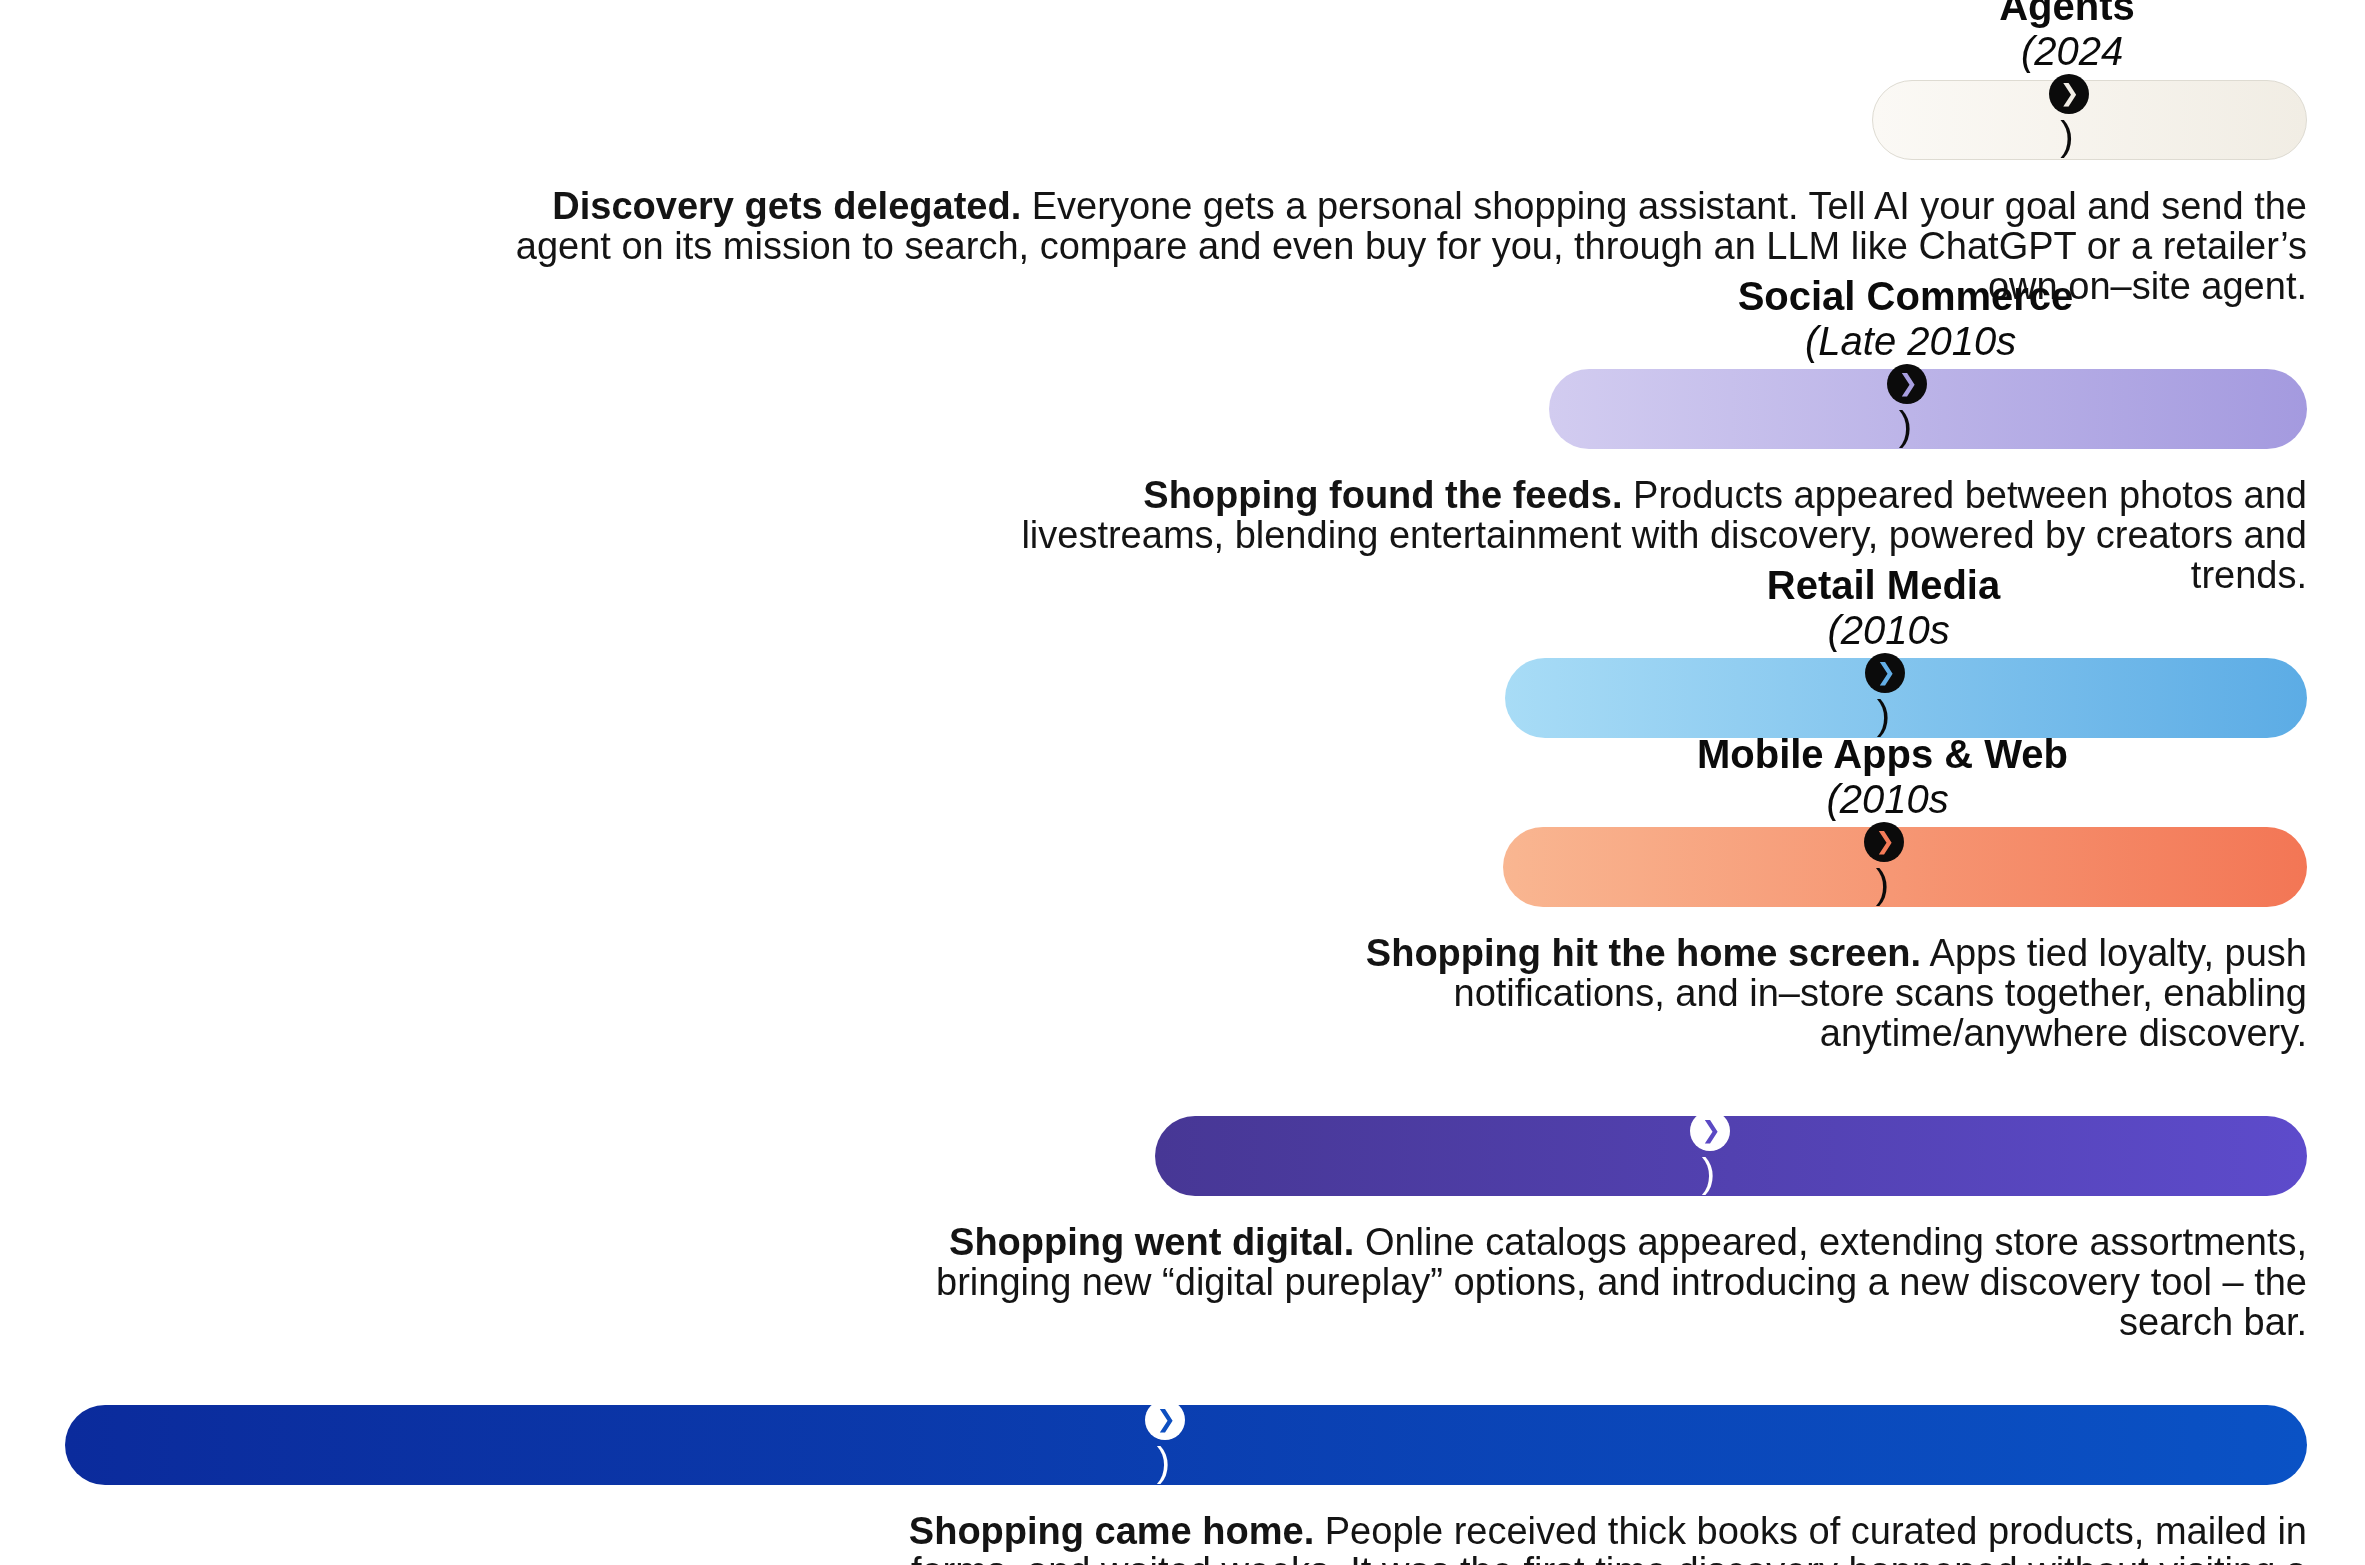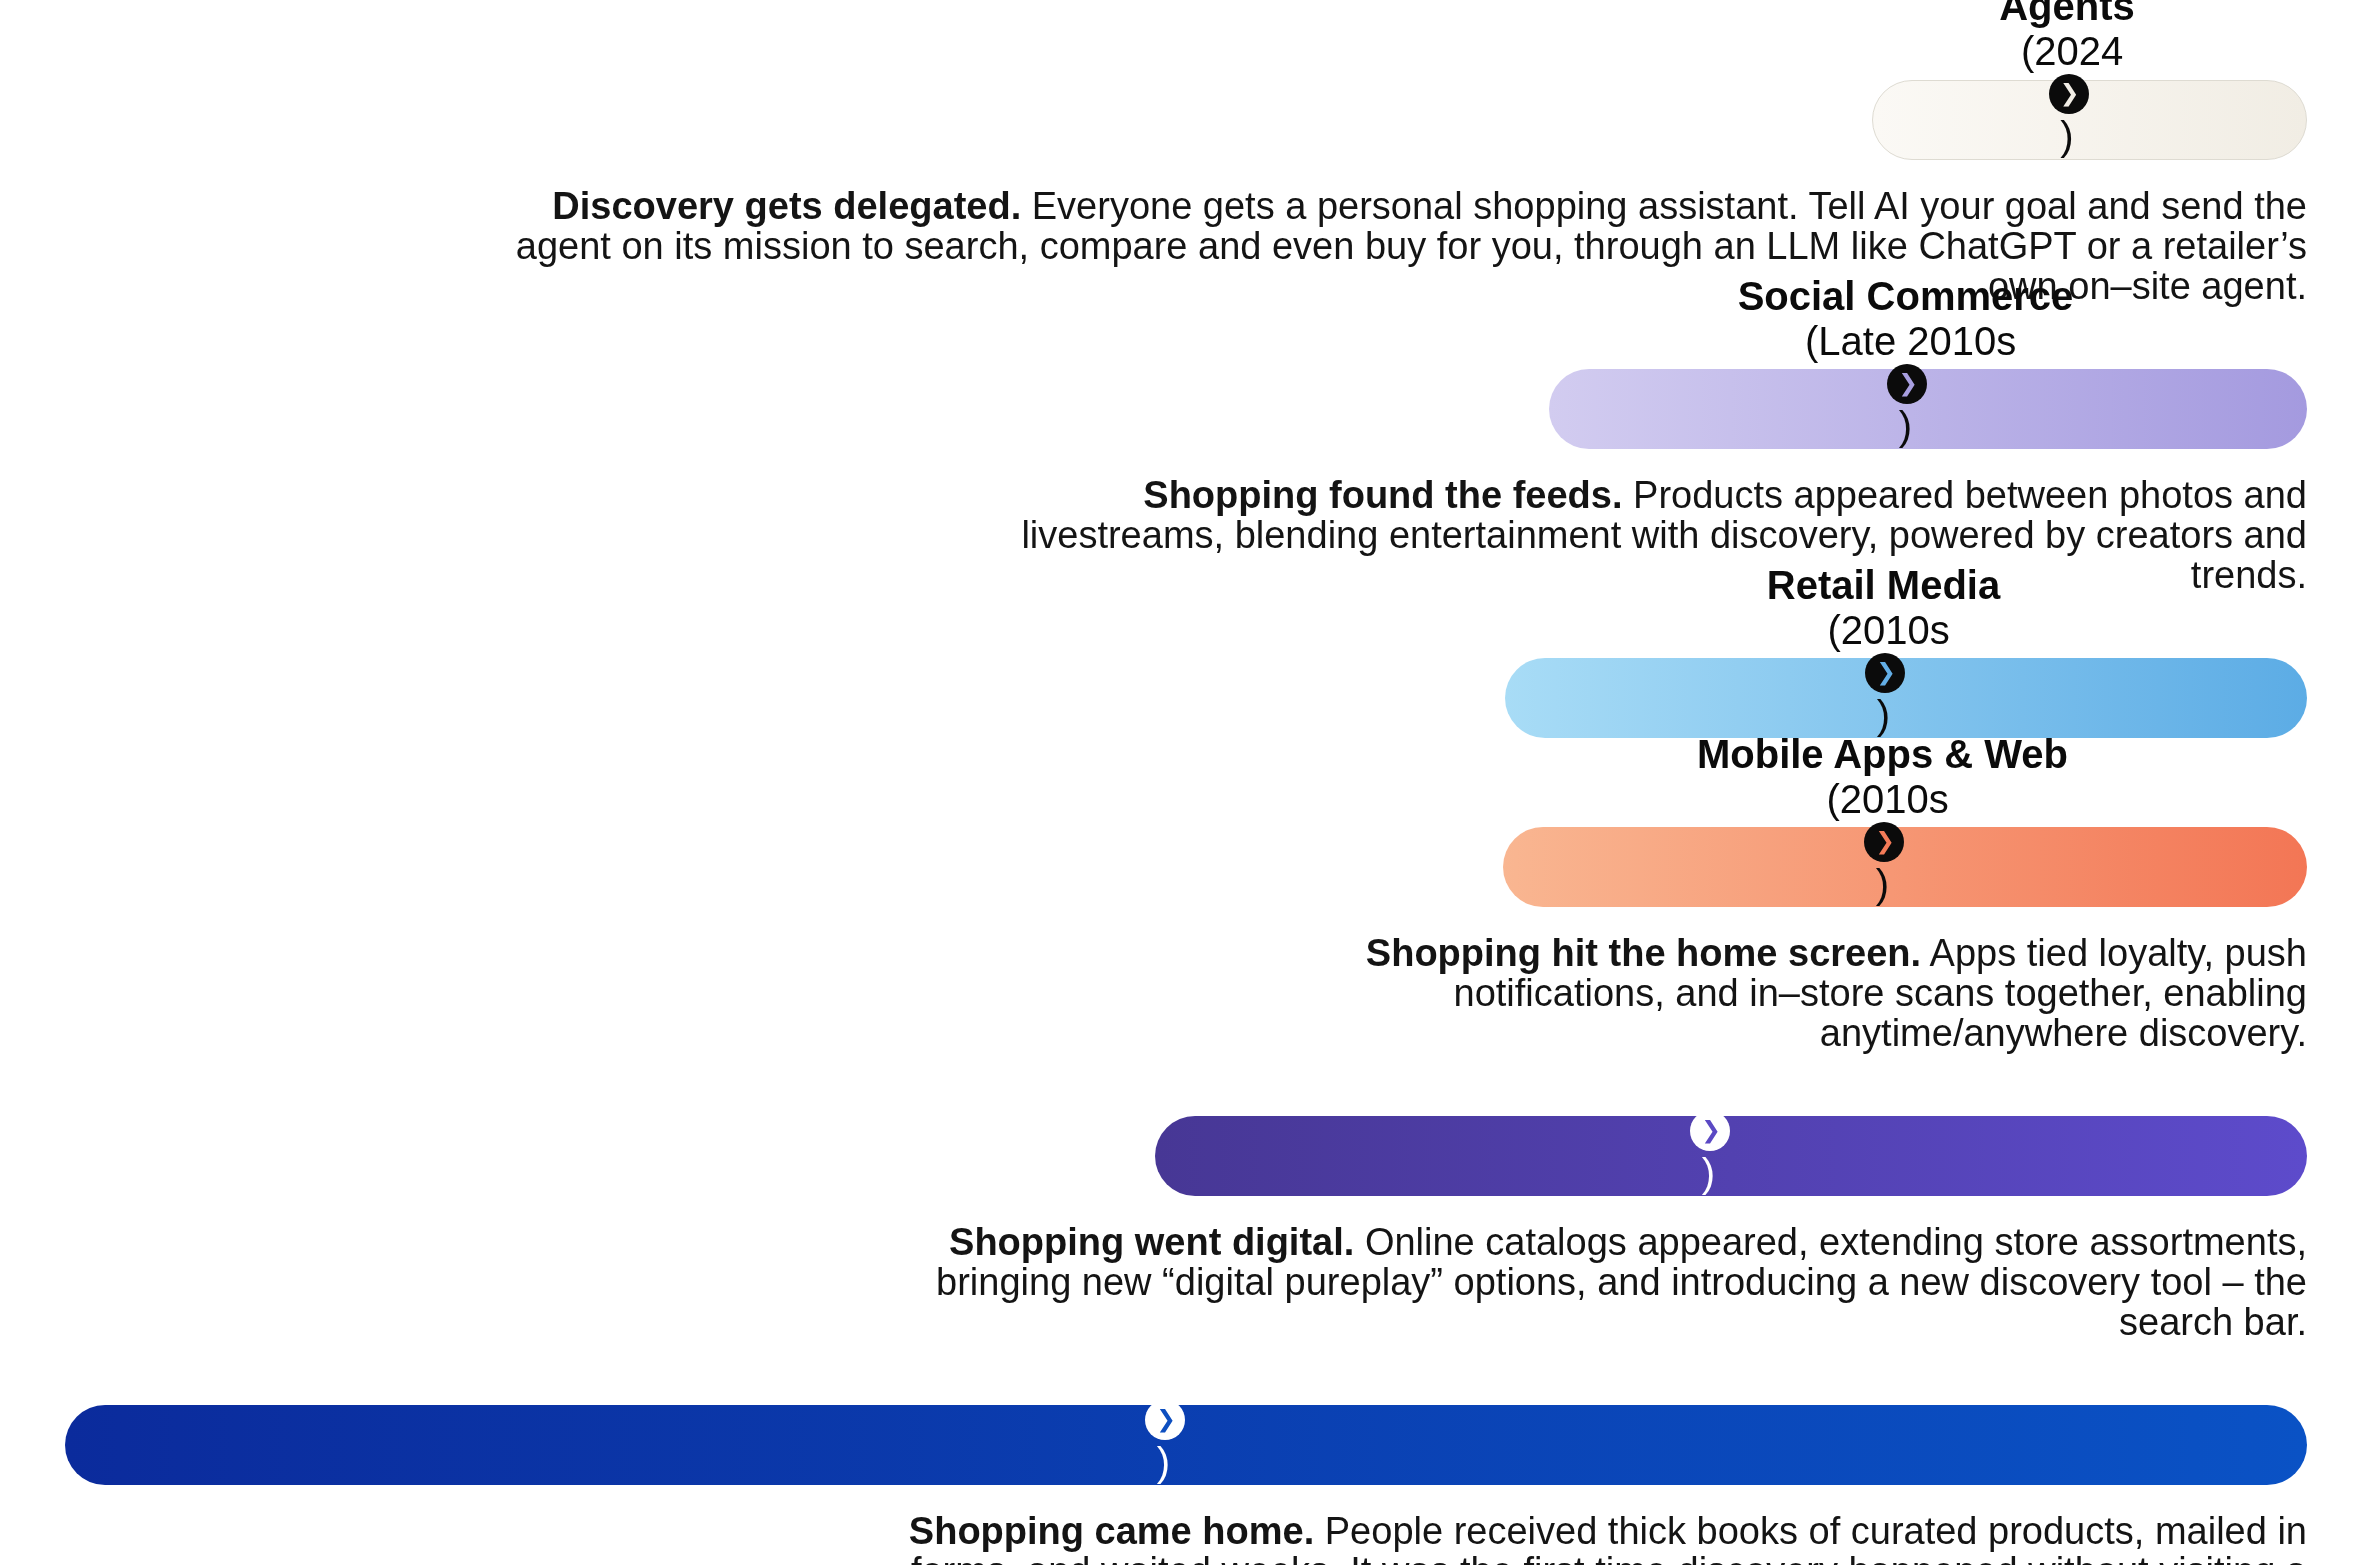--- a/index.html
+++ b/index.html
@@ -17,21 +17,21 @@
   .row{display:flex;flex-direction:column;align-items:flex-end;margin-bottom:63px;}
   .row:last-child{margin-bottom:16px;}
   .pill{
     box-sizing:border-box;
     height:80px;border-radius:40px;
     display:flex;align-items:center;justify-content:flex-end;
     padding-right:45px;margin-bottom:26px;
     font-size:40px;white-space:nowrap;flex-direction:column;
   }
   .pill .label{font-weight:700;}
-  .pill .year{font-weight:400;margin-left:10.4px;}
+  .pill .year{font-weight:400;margin-left:10.4px;font-style:italic;}
   .icon-circle{
     display:inline-flex;align-items:center;justify-content:center;
     width:40px;height:40px;border-radius:50%;
     margin:0 8.7px 0 12px;flex:0 0 auto;
   }
   .icon-circle .chev{
     font-family:"DejaVu Sans",sans-serif;
     font-size:23.5px;font-weight:700;line-height:1;
     transform:translateX(0.9px);
   }

